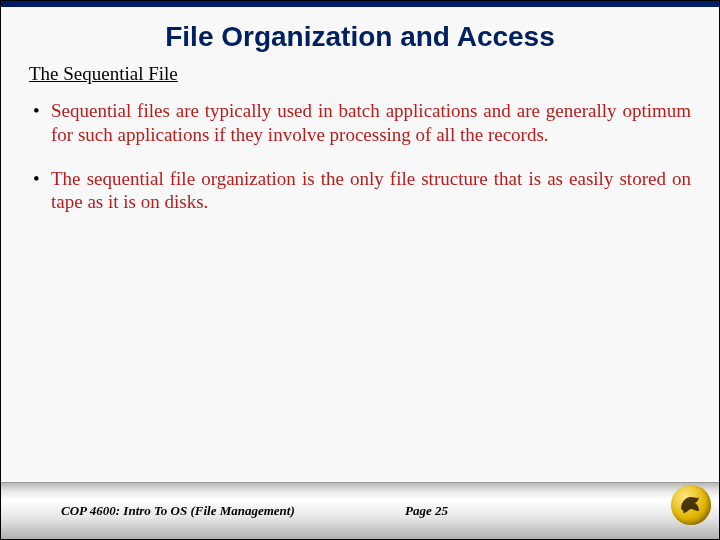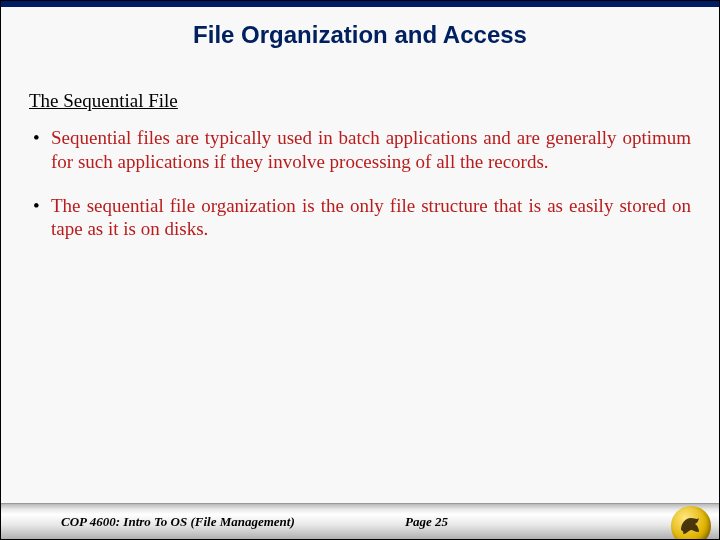--- a/index.html
+++ b/index.html
@@ -16,33 +16,32 @@
     background: #001a66;
     flex-shrink: 0;
   }
   .title-area {
     text-align: center;
     padding: 14px 10px 10px 10px;
     flex-shrink: 0;
   }
   .title {
     font-family: Arial, Helvetica, sans-serif;
-    font-size: 24px;
+    font-size: 28px;
     color: #002060;
   }
   .content {
     flex: 1;
     padding: 0 28px 0 28px;
   }
   .subheading {
     font-size: 19px;
     text-decoration: underline;
     color: #000;
     margin-bottom: 14px;
-    margin-top: 31px;
   }
   ul.bullets {
     list-style: none;
     padding: 0;
   }
   ul.bullets li {
     position: relative;
     padding-left: 22px;
     font-size: 19px;
     line-height: 1.25;
@@ -52,21 +51,21 @@
   }
   ul.bullets li::before {
     content: "•";
     position: absolute;
     left: 4px;
     top: 0;
     font-size: 19px;
     color: #000;
   }
   .footer {
-    height: 36px;
+    height: 57px;
     flex-shrink: 0;
     background: linear-gradient(to bottom,
       #b8b8b8 0%, #e8e8e8 15%, #ffffff 30%, #e8e8e8 60%, #b0b0b0 100%);
     border-top: 1px solid #999;
     position: relative;
     display: flex;
     align-items: center;
     font-family: "Times New Roman", Times, serif;
     font-style: italic;
     font-weight: bold;

